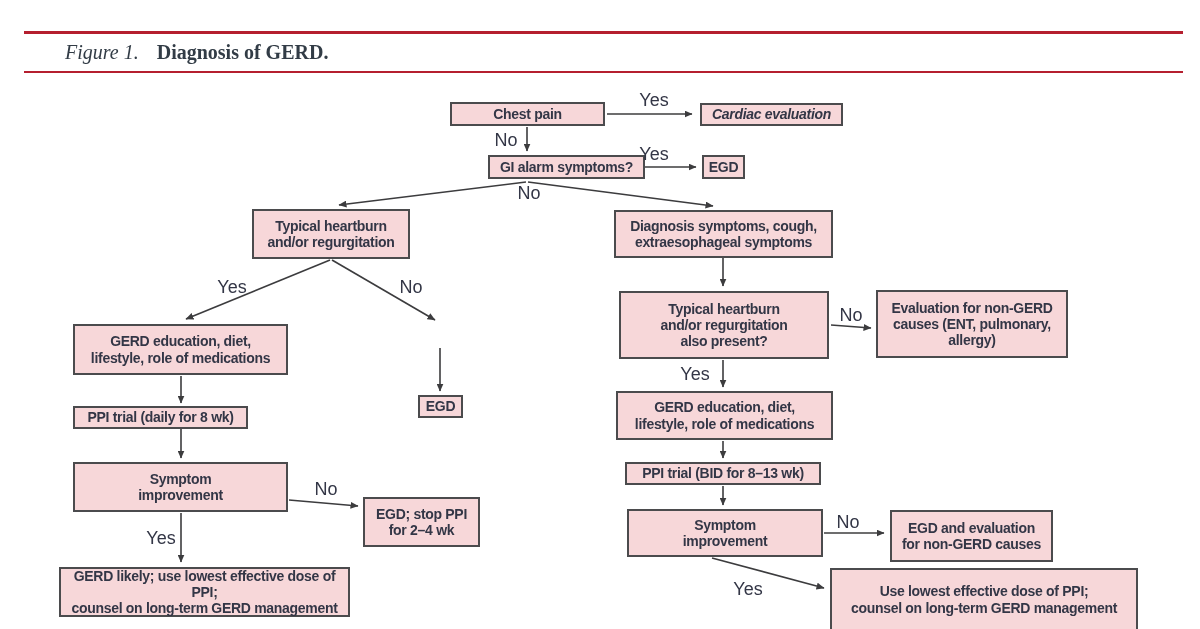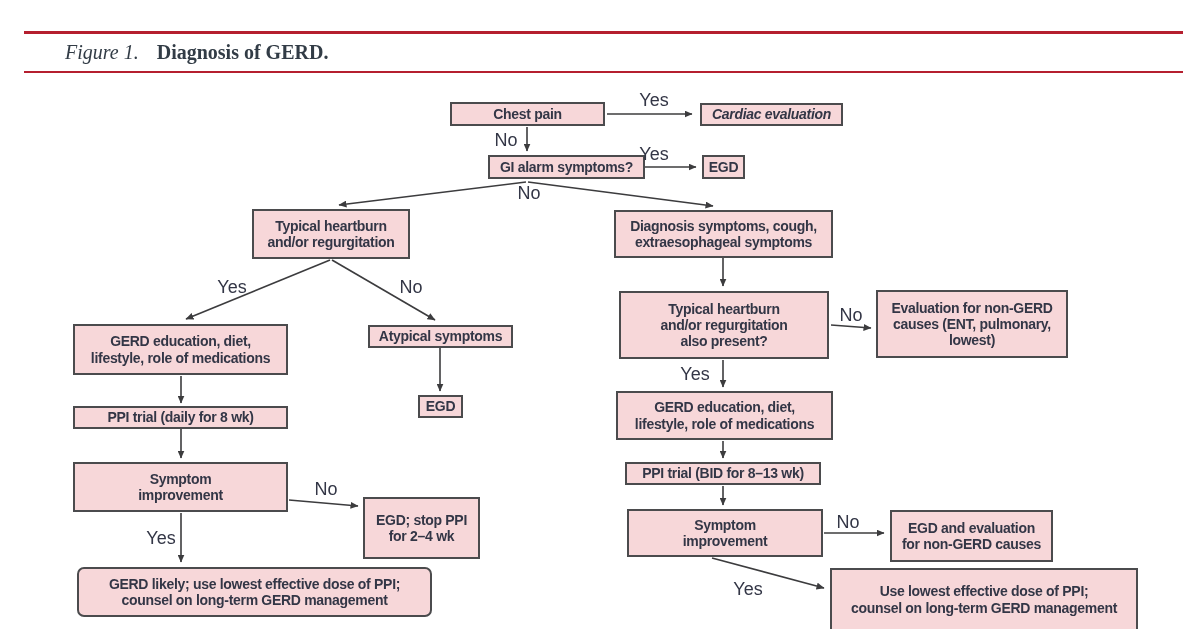--- a/index.html
+++ b/index.html
@@ -99,39 +99,38 @@
         <line x1="712" y1="558" x2="824" y2="588" marker-end="url(#ah)"></line>
       </g>
     </svg>
 
     <div class="box" style="left:450px;top:102px;width:155px;height:24px;">Chest pain</div>
     <div class="box" style="left:700px;top:103px;width:143px;height:23px;font-style:italic;">Cardiac evaluation</div>
     <div class="box" style="left:448px;top:155px;width:157px;height:24px;margin-left:40px;">GI alarm symptoms?</div>
     <div class="box" style="left:702px;top:155px;width:43px;height:24px;">EGD</div>
     <div class="box" style="left:252px;top:209px;width:158px;height:50px;">Typical heartburn
 and/or regurgitation</div>
-    <div class="box" style="left:368px;top:325px;width:145px;height:23px;">Atypical symptoms</div>
     <div class="box" style="left:418px;top:395px;width:45px;height:23px;">EGD</div>
     <div class="box" style="left:73px;top:324px;width:215px;height:51px;">GERD education, diet,
 lifestyle, role of medications</div>
-    <div class="box" style="left:73px;top:406px;width:215px;height:23px;">PPI trial (daily for 8 wk)</div>
+    <div class="box" style="left:73px;top:406px;width:175px;height:23px;">PPI trial (daily for 8 wk)</div>
     <div class="box" style="left:73px;top:462px;width:215px;height:50px;">Symptom
 improvement</div>
-    <div class="box" style="left:363px;top:497px;width:117px;height:62px;">EGD; stop PPI
+    <div class="box" style="left:363px;top:497px;width:117px;height:50px;">EGD; stop PPI
 for 2–4 wk</div>
-    <div class="box" style="left:77px;top:567px;width:355px;height:50px;border-radius:7px;">GERD likely; use lowest effective dose of PPI;
+    <div class="box" style="left:59px;top:567px;width:291px;height:50px;">GERD likely; use lowest effective dose of PPI;
 counsel on long-term GERD management</div>
     <div class="box" style="left:614px;top:210px;width:219px;height:48px;">Diagnosis symptoms, cough,
 extraesophageal symptoms</div>
     <div class="box" style="left:619px;top:291px;width:210px;height:68px;">Typical heartburn
 and/or regurgitation
 also present?</div>
     <div class="box" style="left:876px;top:290px;width:192px;height:68px;">Evaluation for non-GERD
 causes (ENT, pulmonary,
-lowest)</div>
+allergy)</div>
     <div class="box" style="left:616px;top:391px;width:217px;height:49px;">GERD education, diet,
 lifestyle, role of medications</div>
     <div class="box" style="left:625px;top:462px;width:196px;height:23px;">PPI trial (BID for 8–13 wk)</div>
     <div class="box" style="left:627px;top:509px;width:196px;height:48px;">Symptom
 improvement</div>
     <div class="box" style="left:890px;top:510px;width:163px;height:52px;">EGD and evaluation
 for non-GERD causes</div>
     <div class="box" style="left:830px;top:568px;width:308px;height:63px;">Use lowest effective dose of PPI;
 counsel on long-term GERD management</div>
 

